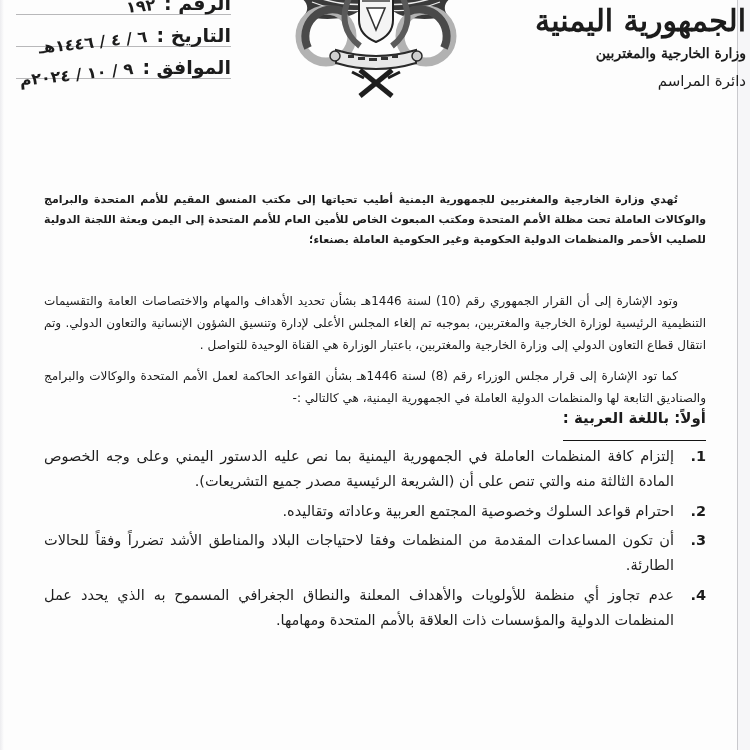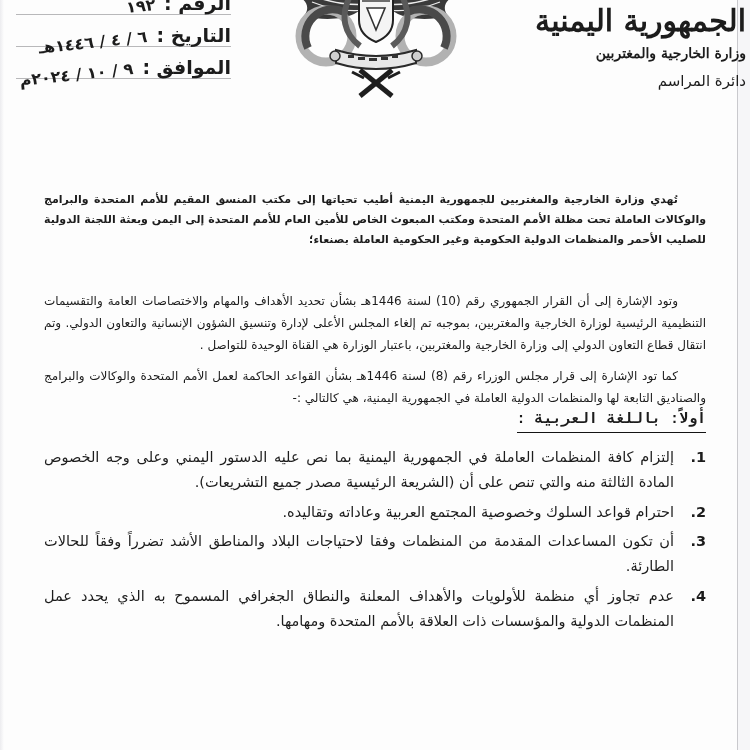--- a/index.html
+++ b/index.html
@@ -37,21 +37,21 @@
 
   
   .body-text { position:absolute; top:190px; right:44px; left:44px;
     text-align:justify; }
   .p-opening { font-weight:bold; font-size:11px; line-height:1.82;
     text-indent:28px; margin:0 0 40px 0; }
   .p-std { font-size:12px; line-height:1.85; text-indent:28px; margin:0; }
   .p2 { margin-bottom:8px; }
   .p3 { }
   .section-heading { font-size:15px; font-weight:bold; margin:0 0 17px 0; }
-  .section-heading .u { border-bottom:1.5px solid #141414; padding-bottom:4px;font-family:Liberation Mono, monospace; }
+  .section-heading .u { border-bottom:1.5px solid #141414; padding-bottom:13px; }
   .list { margin:0; padding:0; }
   .item { display:flex; gap:12px; font-size:14.5px; line-height:1.75;
     margin-bottom:4px; }
   .item-marker { min-width:20px; font-weight:bold; flex:0 0 auto; }
   .item-text { flex:1 1 auto; text-align:justify; }
 </style>
 </head>
 <body>
 
 <div class="page">

